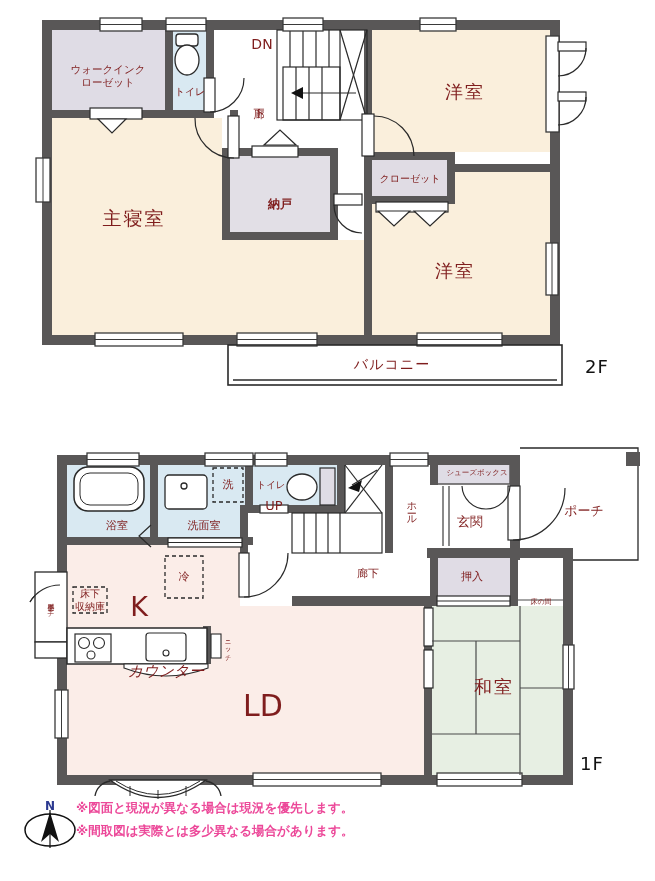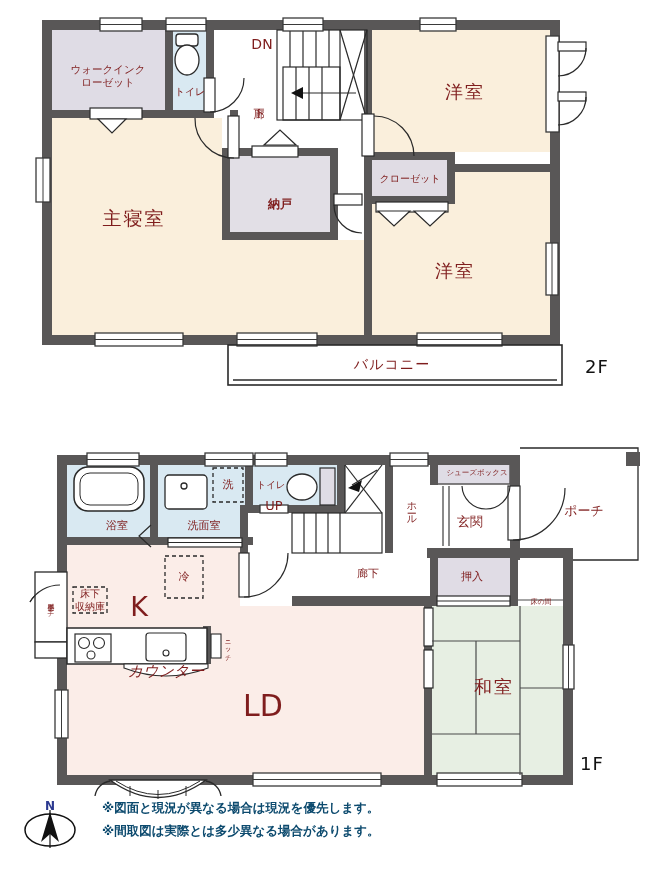--- a/index.html
+++ b/index.html
@@ -9,22 +9,22 @@
   .lbl{position:absolute;transform:translate(-50%,-50%);white-space:nowrap;
        text-align:center;line-height:1.25;color:#7f1d1d;z-index:5;}
   .vert{writing-mode:vertical-rl;text-orientation:upright;white-space:nowrap;letter-spacing:1px;}
   .wrap{white-space:normal;}
   .pre{white-space:pre-line;}
   .big{font-size:18px;font-weight:500;letter-spacing:2px;}
   .huge{font-size:27px;}
   .sm{font-size:10px;}
   .tiny{font-size:7px;}
   .floor-tag{font-size:18px;letter-spacing:1px;color:#111;}
-  .notes{position:absolute;left:102px;top:796px;font-size:12.5px;font-weight:bold;
-         color:#0c4a6e;line-height:1.85;z-index:5;}
+  .notes{position:absolute;left:76px;top:796px;font-size:12.5px;font-weight:bold;
+         color:#ec4899;line-height:1.85;z-index:5;}
   .north-n{position:absolute;left:50px;top:806px;transform:translate(-50%,-50%);
            font-size:12px;font-weight:bold;color:#2b3990;z-index:5;}
 </style>
 </head>
 <body>
 
 <div id="stage">
 
 <svg width="655" height="881" viewBox="0 0 655 881">
 

